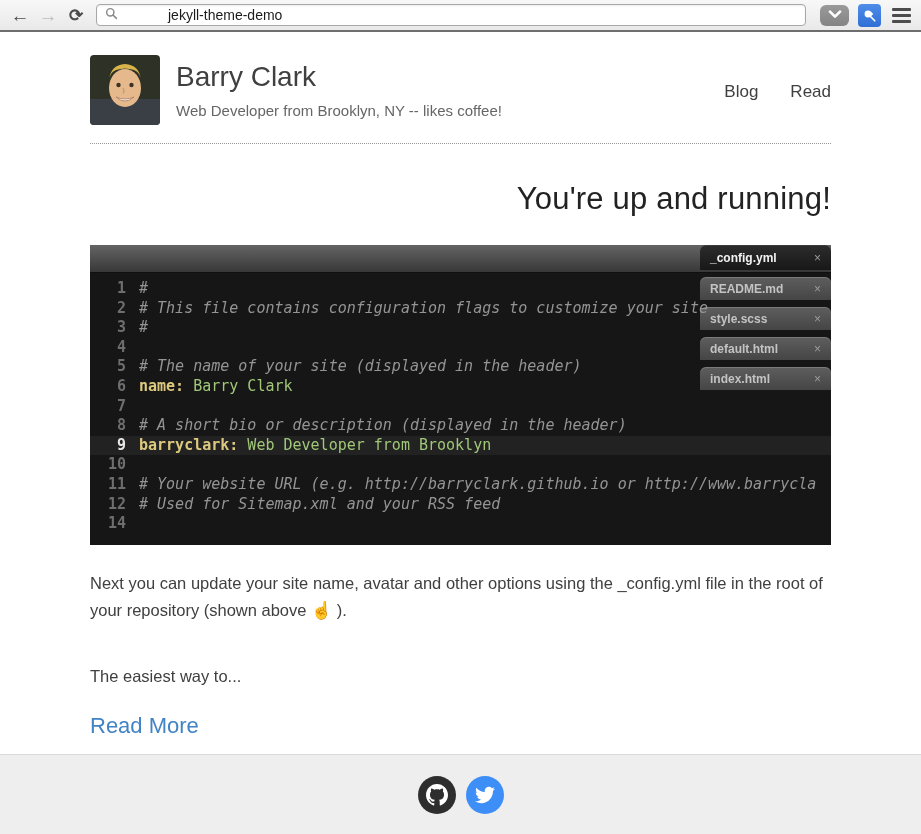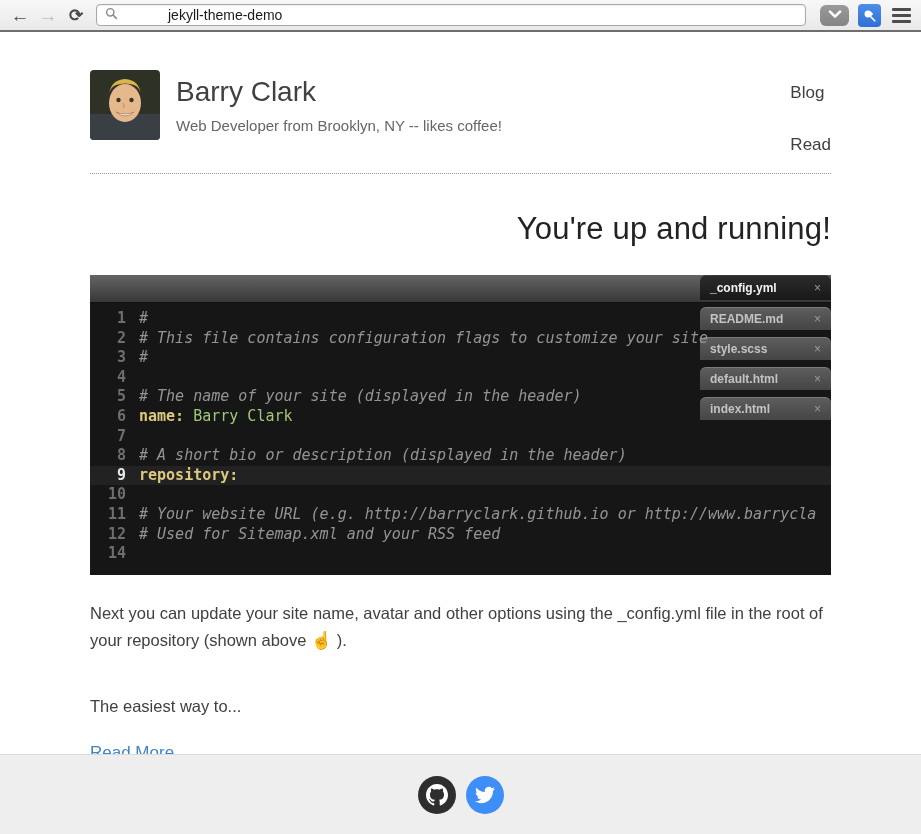--- a/index.html
+++ b/index.html
@@ -50,21 +50,21 @@
   
   .page { width: 741px; margin: 0 auto; }
   .site-header { display: flex; align-items: center; padding-top: 23px; }
   .avatar {
     width: 70px; height: 70px; border-radius: 4px; overflow: hidden;
     flex: none; display: block; cursor: pointer;
   }
   .site-info { margin-left: 16px; }
   .site-name { font-size: 28px; font-weight: 400; color: #404040; cursor: pointer; }
   .site-desc { font-size: 15px; color: #666666; margin-top: 9px; }
-  .site-nav { margin-left: auto; display: flex; gap: 32px; align-self: center; margin-top: 28px; flex-direction: column; }
+  .site-nav { margin-left: auto; display: flex; gap: 32px; align-self: center; margin-top: 4px; }
   .site-nav a { font-size: 17px; color: #404040; text-decoration: none; cursor: pointer; }
   .header-divider { border-bottom: 1px dotted #999; margin-top: 18px; }
 
   .post-title { font-size: 31px; font-weight: 400; color: #222; margin-top: 37px; letter-spacing: .2px; text-align: right; }
 
   
   .editor { margin-top: 28px; height: 300px; background: #161616; overflow: hidden; }
   .tabbar {
     height: 28px; background: linear-gradient(#646464, #383838);
     display: flex; align-items: flex-end; padding-left: 9px; gap: 7px;
@@ -98,21 +98,21 @@
   .cm  { color: #949494; font-style: italic; }
   .key { color: #ddc97e; font-weight: bold; }
   .val { color: #a0c878; }
   .code-line.current { background: rgba(255,255,255,.055); }
   .code-line.current .ln { color: #e6e6e6; }
 
   
   .para { font-size: 16.5px; color: #404040; line-height: 1.65; margin-top: 25px; }
   .emoji { color: #c89a62; font-size: 17px; }
   .para-2 { margin-top: 38px; }
-  .read-more { display: inline-block; margin-top: 23px; font-size: 17px; color: #4183c4; text-decoration: none; cursor: pointer; }
+  .read-more { display: inline-block; margin-top: 23px; font-size: 22px; color: #4183c4; text-decoration: none; cursor: pointer; }
 
   
   .footer {
     position: absolute; left: 0; right: 0; bottom: 0; height: 80px;
     background: #eeeeee; border-top: 1px solid #dadada;
     display: flex; align-items: center; justify-content: center; gap: 10px;
   }
   .social {
     width: 38px; height: 38px; border-radius: 50%;
     display: flex; align-items: center; justify-content: center; cursor: pointer;
@@ -211,21 +211,21 @@
     </div>
     <div class="codearea">
       <div class="code-line"><span class="ln">1</span><span class="cm">#</span><span class="key"></span><span class="val"></span></div>
       <div class="code-line"><span class="ln">2</span><span class="cm"># This file contains configuration flags to customize your site</span><span class="key"></span><span class="val"></span></div>
       <div class="code-line"><span class="ln">3</span><span class="cm">#</span><span class="key"></span><span class="val"></span></div>
       <div class="code-line"><span class="ln">4</span><span class="cm"></span><span class="key"></span><span class="val"></span></div>
       <div class="code-line"><span class="ln">5</span><span class="cm"># The name of your site (displayed in the header)</span><span class="key"></span><span class="val"></span></div>
       <div class="code-line"><span class="ln">6</span><span class="cm"></span><span class="key">name:</span><span class="val"> Barry Clark</span></div>
       <div class="code-line"><span class="ln">7</span><span class="cm"></span><span class="key"></span><span class="val"></span></div>
       <div class="code-line"><span class="ln">8</span><span class="cm"># A short bio or description (displayed in the header)</span><span class="key"></span><span class="val"></span></div>
-      <div class="code-line current"><span class="ln">9</span><span class="cm"></span><span class="key">repository:</span></div>
+      <div class="code-line current"><span class="ln">9</span><span class="cm"></span><span class="key">barryclark:</span><span class="val"> Web Developer from Brooklyn</span></div>
       <div class="code-line"><span class="ln">10</span><span class="cm"></span><span class="key"></span><span class="val"></span></div>
       <div class="code-line"><span class="ln">11</span><span class="cm"># Your website URL (e.g. http://barryclark.github.io or http://www.barrycla</span><span class="key"></span><span class="val"></span></div>
       <div class="code-line"><span class="ln">12</span><span class="cm"># Used for Sitemap.xml and your RSS feed</span><span class="key"></span><span class="val"></span></div>
       <div class="code-line"><span class="ln">14</span><span class="cm"></span><span class="key"></span><span class="val"></span></div>
     </div>
   </div>
 
   <p class="para"><span>Next you can update your site name, avatar and other options using the _config.yml file in the root of your repository (shown above </span><span class="emoji">☝</span><span> ).</span></p>
 
   <p class="para para-2">The easiest way to...</p>

